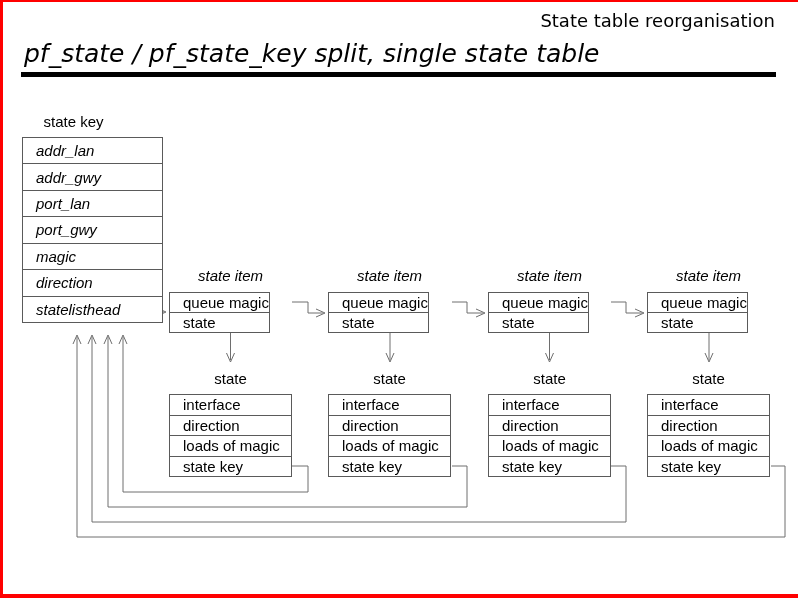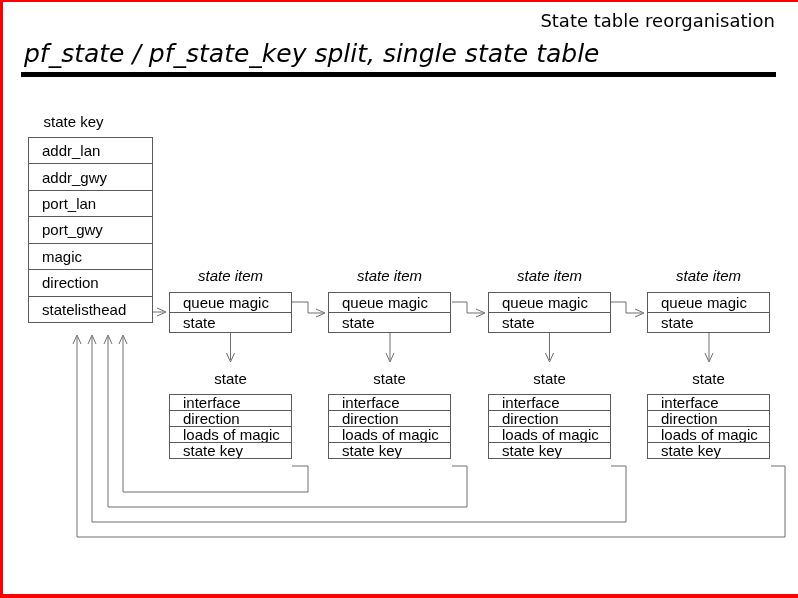--- a/index.html
+++ b/index.html
@@ -24,28 +24,28 @@
         flex-direction:column;box-sizing:border-box;}
   .dbox .row{flex:1;display:flex;align-items:center;padding-left:13px;
              font-size:15px;border-top:1px solid #5a5a5a;white-space:nowrap;
              overflow:hidden;}
   .dbox .row:first-child{border-top:none;}
 
   .blabel{font-size:15px;text-align:center;width:123px;white-space:nowrap;}
 
   
   .skey-label{left:12px;top:113px;}
-  .skey-table{left:28px;top:137px;width:125px;height:186px;}
+  .skey-table{left:22px;top:137px;width:141px;height:186px;font-style:italic;}
 
   
   .col1{left:169px;} .col2{left:328px;} .col3{left:488px;} .col4{left:647px;}
   .item-label{top:267px;font-style:italic;}
-  .item-box{top:292px;width:123px;height:41px;}
+  .item-box{top:292px;width:101px;height:41px;}
   .state-label{top:370px;}
-  .state-box{top:394px;width:123px;height:65px;}
+  .state-box{top:394px;width:123px;height:83px;}
 
   svg.wires{left:0;top:0;width:798px;height:598px;pointer-events:none;}
   svg.wires path{fill:none;stroke:#6e6e6e;stroke-width:1;}
 </style>
 </head>
 <body>
 
 <div class="abs frame-left"></div>
 <div class="abs frame-top"></div>
 <div class="abs frame-bottom"></div>

